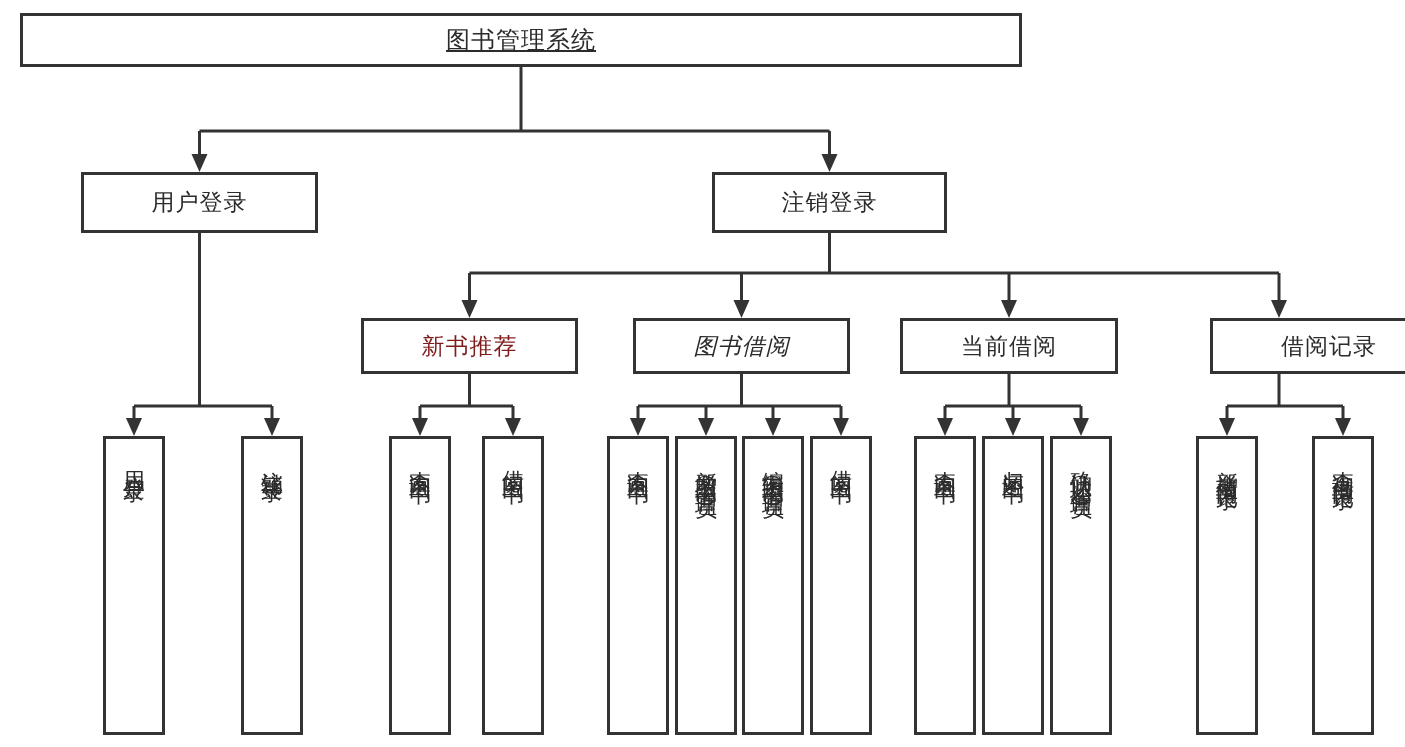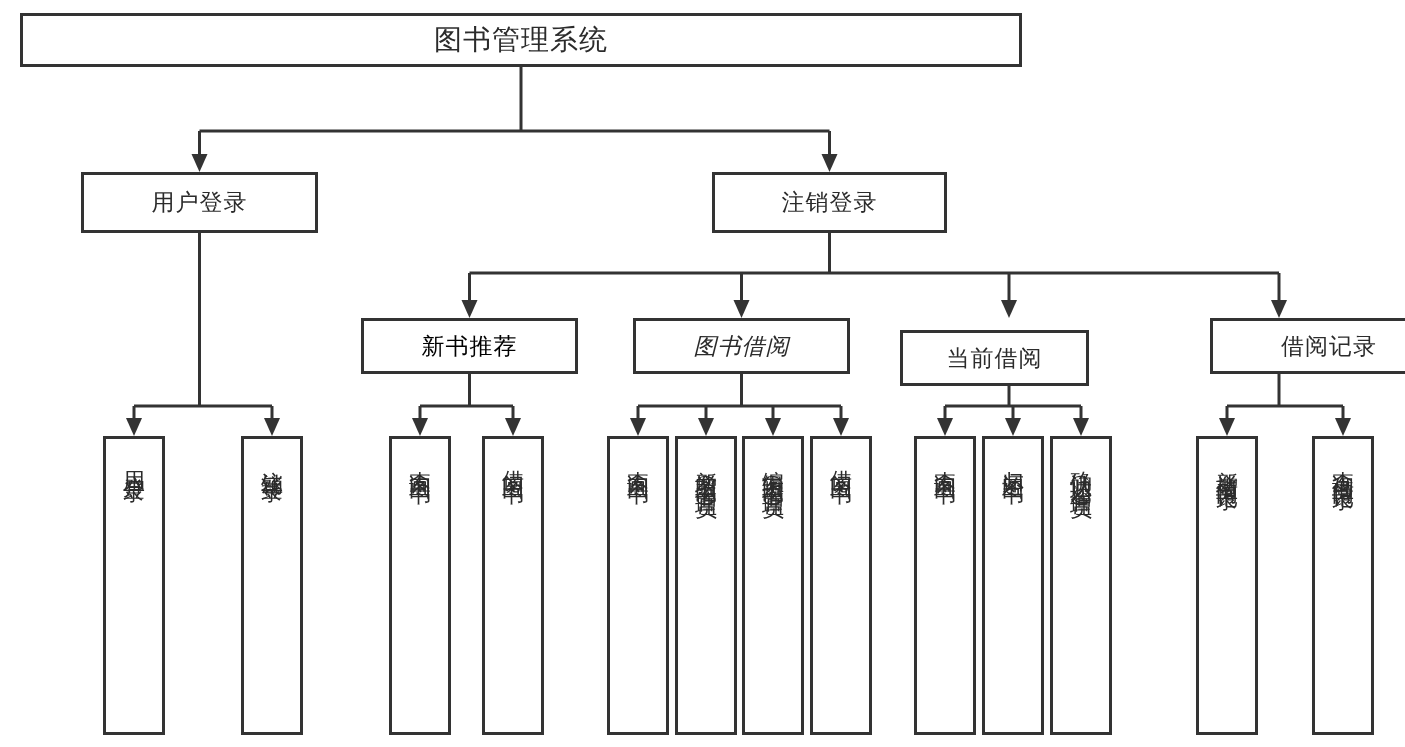--- a/index.html
+++ b/index.html
@@ -52,21 +52,22 @@
     padding-top: 14px;
   }
   .node.vertical .node-label {
     writing-mode: vertical-rl;
     text-orientation: upright;
     font-size: 22px;
     letter-spacing: 4px;
     line-height: 1;
   }
   .node.root .node-label {
-    font-size: 28px;
+    font-size: 24px;
+    text-decoration: underline;
   }
   .watermark {
     position: absolute;
     color: #bdbdbd;
     font-size: 17px;
     white-space: nowrap;
     letter-spacing: 0.5px;
   }
 </style>
 </head>
@@ -131,26 +132,26 @@
       <div class="node horizontal root" style="left: 20px; top: 13px; width: 1002px; height: 54px; border-color: rgb(51, 51, 51);">
         <span class="node-label" style="color: rgb(43, 43, 43);">图书管理系统</span>
       </div>
       <div class="node horizontal" style="left: 81px; top: 172px; width: 237px; height: 61px; border-color: rgb(51, 51, 51);">
         <span class="node-label" style="color: rgb(43, 43, 43);">用户登录</span>
       </div>
       <div class="node horizontal" style="left: 712px; top: 172px; width: 235px; height: 61px; border-color: rgb(51, 51, 51);">
         <span class="node-label" style="color: rgb(43, 43, 43);">注销登录</span>
       </div>
       <div class="node horizontal" style="left: 361px; top: 318px; width: 217px; height: 56px; border-color: rgb(51, 51, 51);">
-        <span class="node-label" style="color: #000000;">新书推荐</span>
+        <span class="node-label" style="color: #7f1d1d;">新书推荐</span>
       </div>
       <div class="node horizontal" style="left: 633px; top: 318px; width: 217px; height: 56px; border-color: rgb(51, 51, 51); font-style: italic;">
         <span class="node-label" style="color: rgb(43, 43, 43);">图书借阅</span>
       </div>
-      <div class="node horizontal" style="left: 900px; top: 330px; width: 189px; height: 56px; border-color: rgb(51, 51, 51);">
+      <div class="node horizontal" style="left: 900px; top: 318px; width: 218px; height: 56px; border-color: rgb(51, 51, 51);">
         <span class="node-label" style="color: rgb(43, 43, 43);">当前借阅</span>
       </div>
       <div class="node horizontal" style="left: 1210px; top: 318px; width: 218px; height: 56px; border-color: rgb(51, 51, 51); padding-left: 20px;">
         <span class="node-label" style="color: rgb(43, 43, 43);">借阅记录</span>
       </div>
       <div class="node vertical" style="left: 103px; top: 436px; width: 62px; height: 299px; border-color: rgb(51, 51, 51);">
         <span class="node-label" style="color: rgb(43, 43, 43);">用户登录</span>
       </div>
       <div class="node vertical" style="left: 241px; top: 436px; width: 62px; height: 299px; border-color: rgb(51, 51, 51);">
         <span class="node-label" style="color: rgb(43, 43, 43);">注销登录</span>

